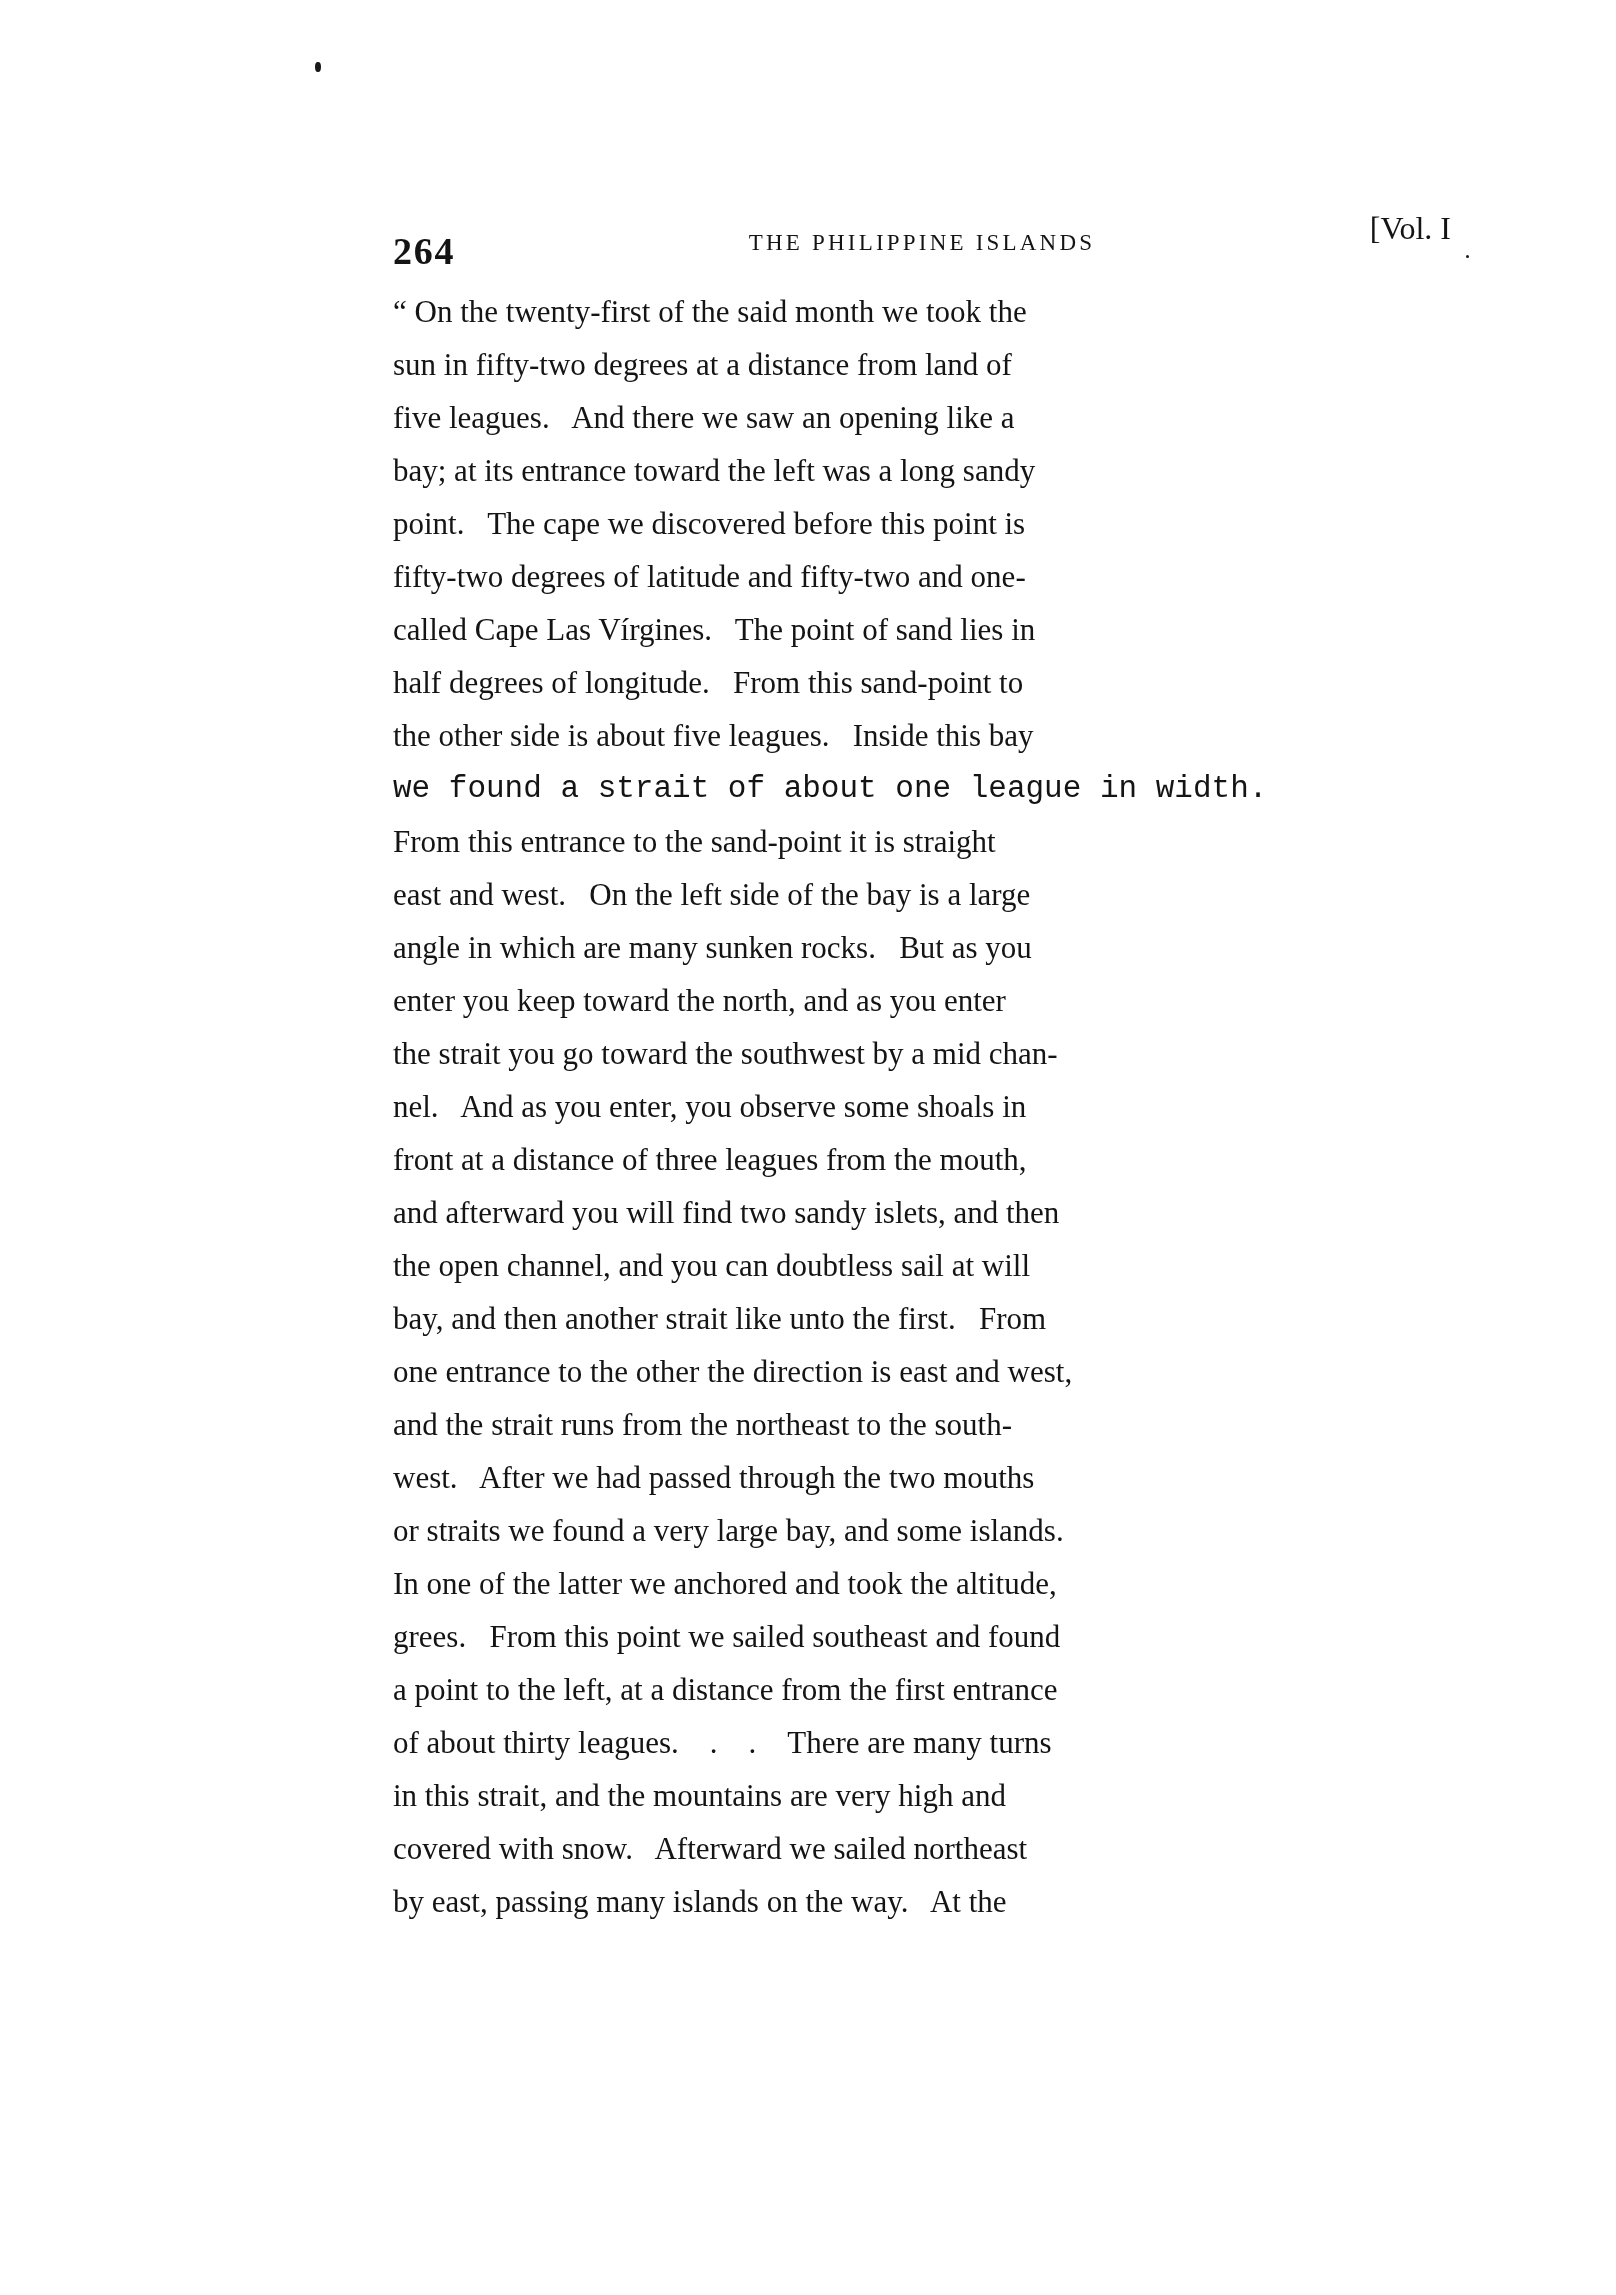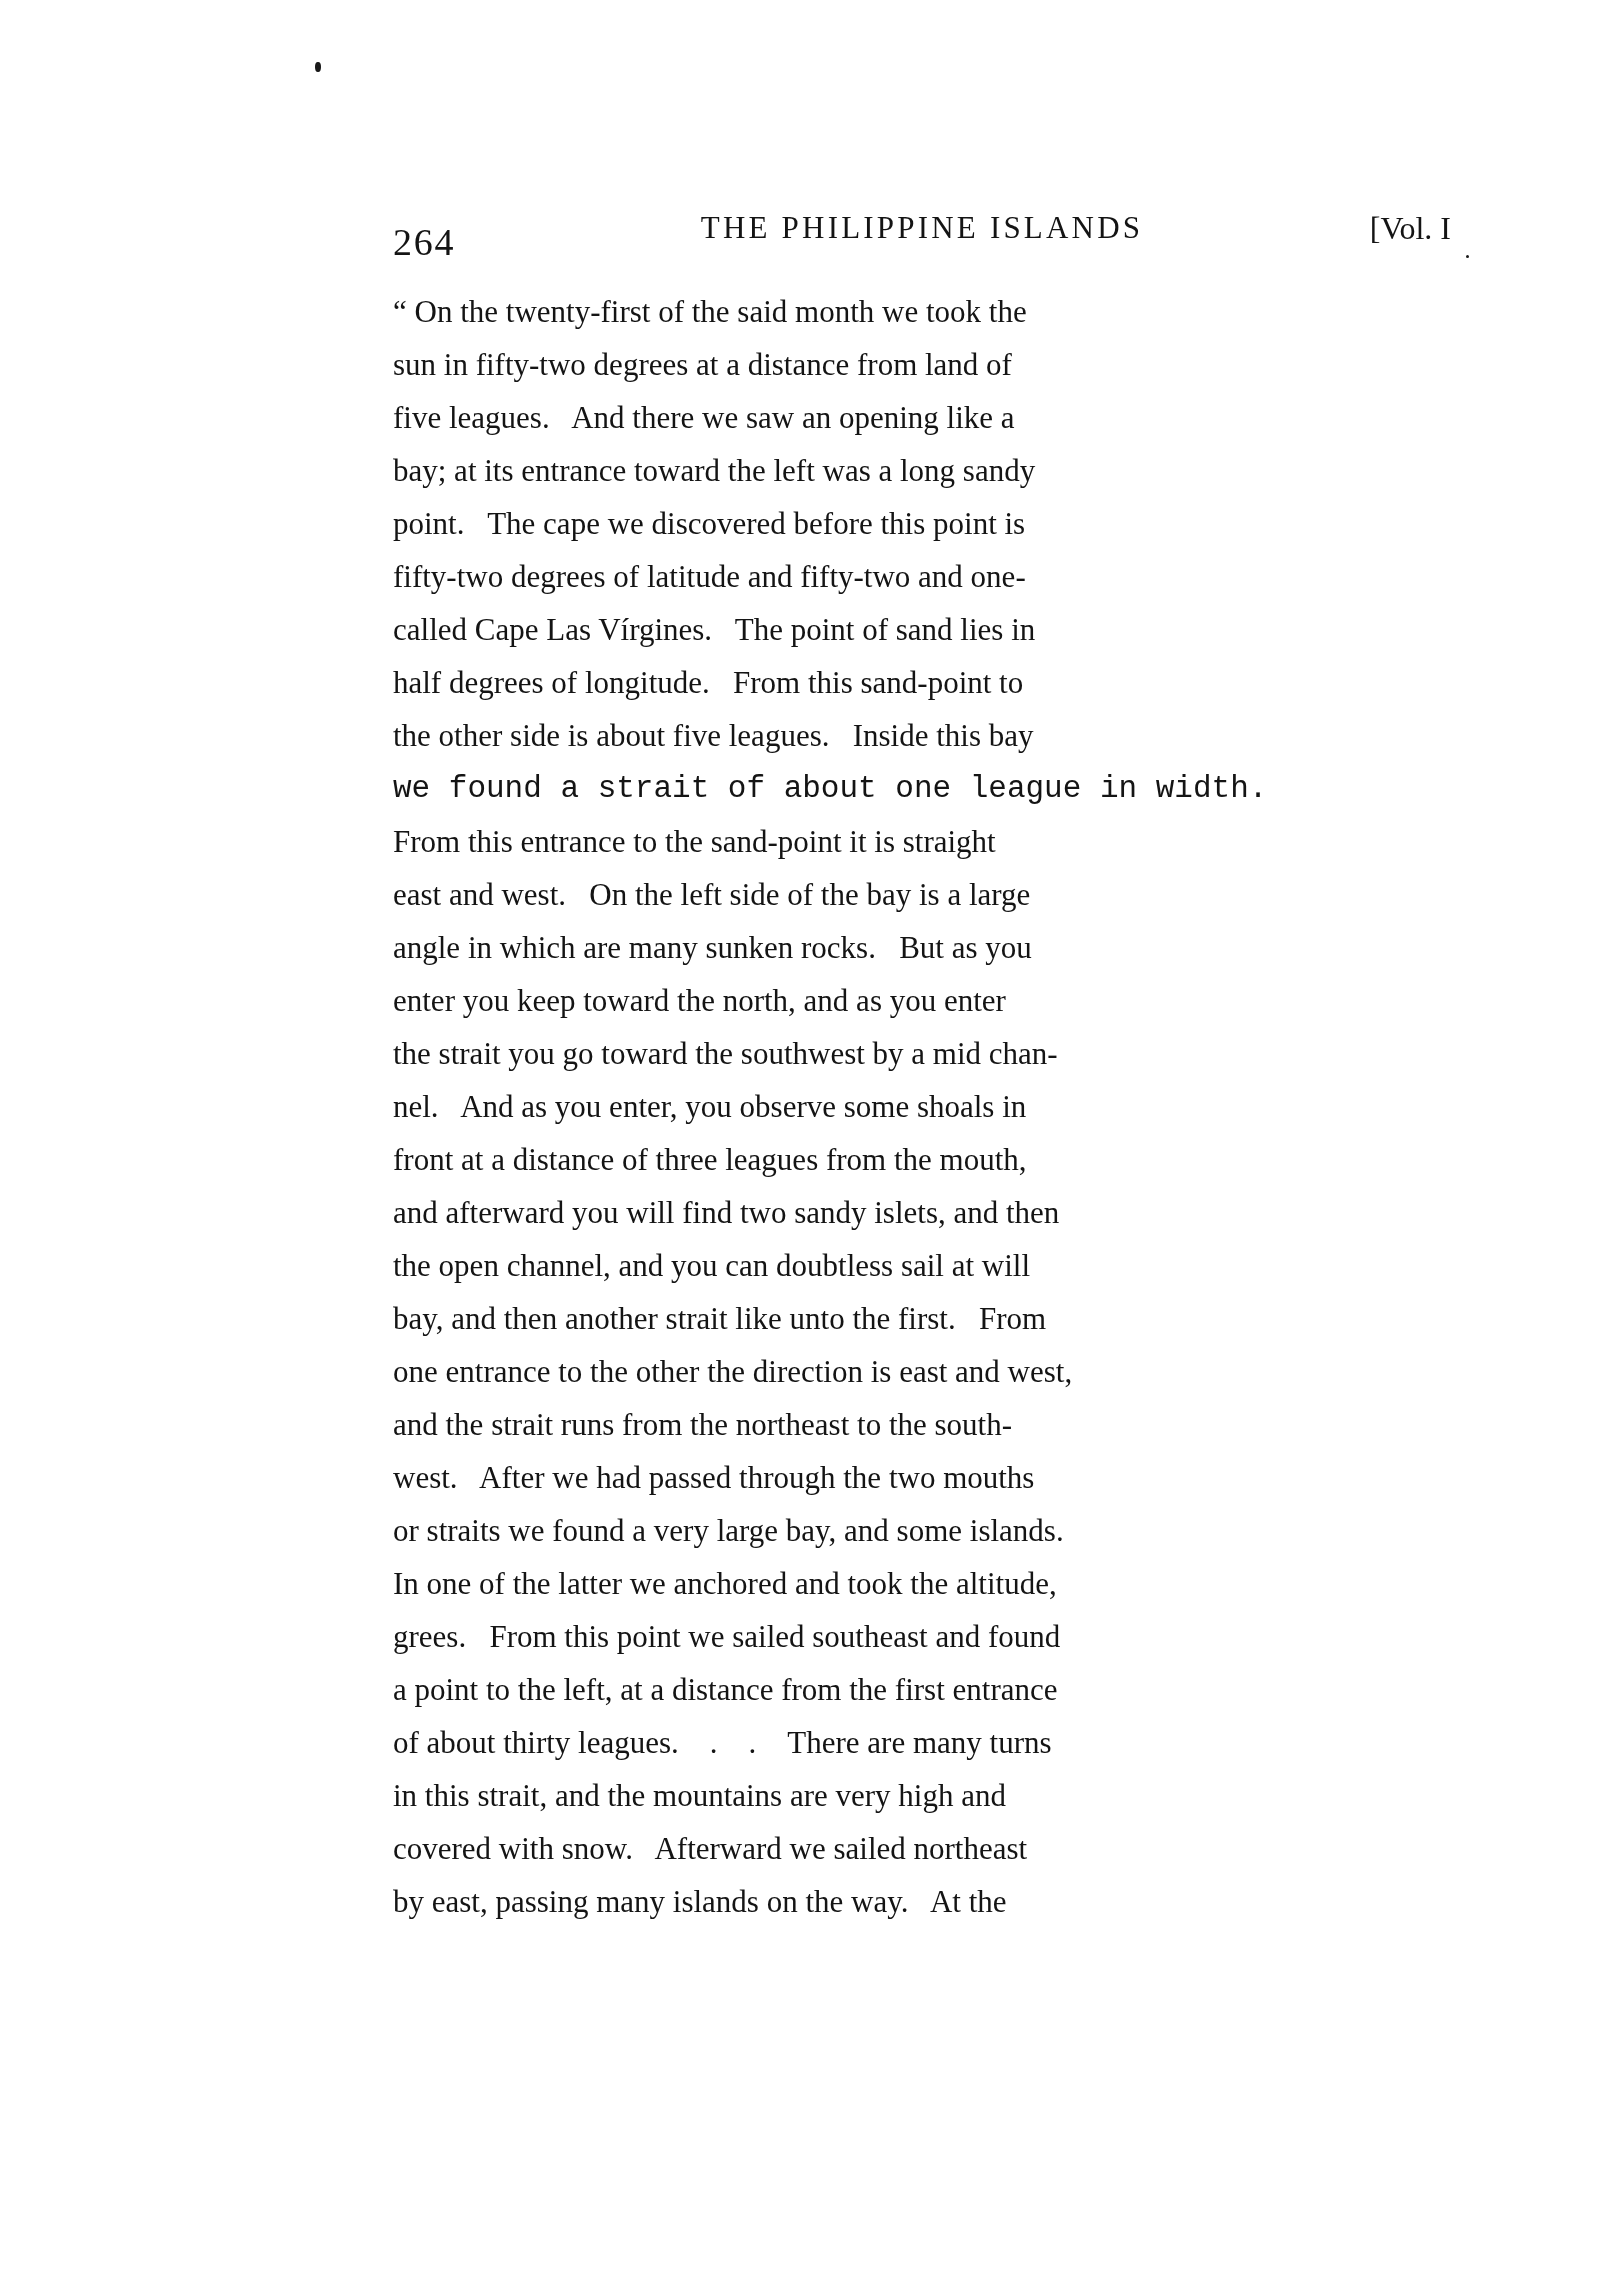--- a/index.html
+++ b/index.html
@@ -22,31 +22,32 @@
   .header {
     position: absolute;
     left: 393px;
     top: 208px;
     width: 1058px;
     height: 51px;
   }
   .page-number {
     position: absolute;
     left: 0;
-    top: 12px;
+    top: 21px;
     font-size: 38px;
     letter-spacing: 1.8px;
+    font-weight: bold;
   }
   .running-title {
     position: absolute;
     left: 0;
     right: 0;
-    top: 2px;
+    top: 22px;
     text-align: center;
-    font-size: 31px;
+    font-size: 23px;
     letter-spacing: 3.2px;
   }
   .volume-label {
     position: absolute;
     right: 0;
     top: 1.8px;
     font-size: 32px;
   }
   .body-text {
     position: absolute;

